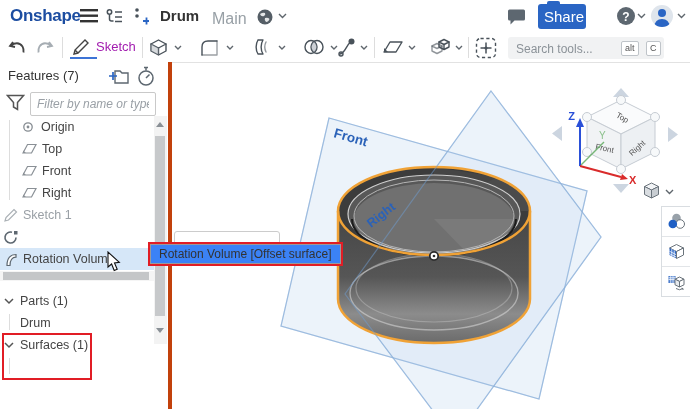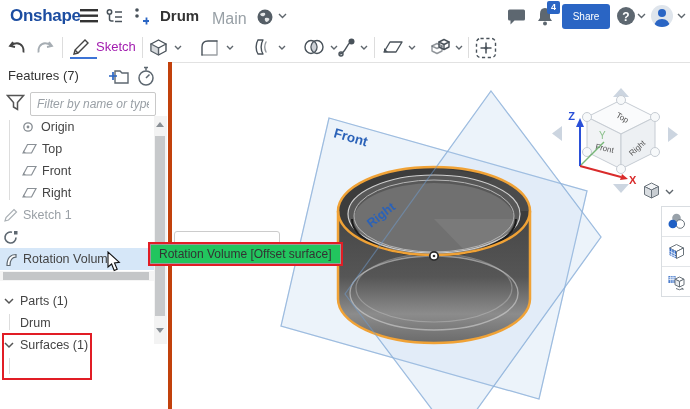--- a/index.html
+++ b/index.html
@@ -6,22 +6,22 @@
   #app{position:relative;width:690px;height:409px;background:#fff;overflow:hidden;
        font-family:"Liberation Sans", sans-serif;color:#333;}
   .abs{position:absolute;}
   
   #hdr{position:absolute;left:0;top:0;width:690px;height:33px;background:#fff;border-bottom:1px solid #e5e5e5;}
   .logo{left:10px;top:6px;font-size:17px;font-weight:bold;color:#1c4da1;letter-spacing:-.3px;}
   .doc-title{left:160px;top:7px;font-size:15px;font-weight:bold;color:#333;}
   .ws-name{left:212px;top:10px;font-size:16px;color:#98a0a6;}
   .badge{left:547px;top:1px;width:13px;height:13px;background:#2a65c4;color:#fff;font-size:9px;
          text-align:center;line-height:13px;border-radius:2px;font-weight:bold;}
-  .share{left:562px;top:4px;width:48px;height:25px;background:#2a65c4;color:#fff;border:none;border-radius:3px;
-         font-size:10px;font-family:inherit;cursor:pointer;}
+  .share{left:538px;top:4px;width:48px;height:25px;background:#2a65c4;color:#fff;border:none;border-radius:3px;
+         font-size:15px;font-family:inherit;cursor:pointer;}
   .avatar{left:651px;top:5px;width:22px;height:22px;border-radius:50%;background:#dfe5ec;overflow:hidden;}
   
   #tbar{position:absolute;left:0;top:33px;width:690px;height:29px;background:#fff;border-bottom:1px solid #e2e2e2;}
   .tsep{top:4px;width:1px;height:21px;background:#ddd;}
   .sketch-lbl{font-size:13px;color:#a21caf;}
   .sketch-underline{left:70px;top:24px;width:27px;height:2px;background:#3d74d6;}
   .searchbox{left:508px;top:4px;width:156px;height:22px;background:#f1f2f3;border-radius:3px;}
   .searchbox input{position:absolute;left:6px;top:2px;width:102px;height:17px;border:none;background:transparent;
          font-family:inherit;font-size:12px;color:#555;outline:none;}
   .searchbox input::placeholder{color:#8b9298;}
@@ -38,21 +38,21 @@
   .row svg{position:absolute;top:4px;}
   .row.sel{background:#d6e7f8;}
   .muted{color:#9aa0a6;}
   .guide{background:#ddd;width:1px;}
   .tri-up{width:0;height:0;border-left:4px solid transparent;border-right:4px solid transparent;border-bottom:5px solid #8a9096;}
   .tri-dn{width:0;height:0;border-left:4px solid transparent;border-right:4px solid transparent;border-top:5px solid #8a9096;}
   .redbox{border:2px solid #e11d25;}
   
   .tipback{left:174px;top:231px;width:104px;height:21px;background:#fff;border:1px solid #ccc;border-radius:3px;z-index:29;}
   .tipwrap{left:148px;top:242px;border:2px solid #e11d25;z-index:30;}
-  .tip{background:#22c55e;border:1px solid #9a9a9a;padding:1px 8px;font-size:12px;color:#333;white-space:nowrap;line-height:16px;}
+  .tip{background:#3b82f6;border:1px solid #9a9a9a;padding:1px 8px;font-size:12px;color:#333;white-space:nowrap;line-height:16px;}
   
   .vopt{left:641px;top:181px;width:38px;height:20px;}
   .vstack{left:661px;top:206px;width:28px;background:#fff;border:1px solid #d9dde1;z-index:5;}
   .vstack .cell{width:28px;height:29px;border-bottom:1px solid #e2e5e8;display:flex;align-items:center;justify-content:center;}
   .vstack .cell:last-child{border-bottom:none;}
   .chev{fill:none;stroke:#5f666d;stroke-width:1.4;}
   .toolic{fill:none;stroke:#49525a;stroke-width:1.4;stroke-linejoin:round;stroke-linecap:round;}
   #cursor{z-index:40;}
 </style>
 </head>
@@ -204,20 +204,25 @@
         <polyline class="chev" points="1,1 4,4 7,1"></polyline>
       </svg>
     <div class="abs tsep" style="left:468px"></div>
 
     <svg class="abs" style="left:475px;top:4px" width="22" height="22">
       <rect x="1.5" y="1.5" width="19" height="19" rx="4" fill="none" stroke="#49525a" stroke-width="1.4" stroke-dasharray="3.2,2.6"></rect>
       <path d="M11,5.5 V16.5 M5.5,11 H16.5" stroke="#49525a" stroke-width="1.5"></path>
         <circle cx="11" cy="11" r="1.6" fill="#49525a"></circle>
     </svg>
 
+    <div class="abs searchbox">
+      <input type="text" placeholder="Search tools..." style="">
+      <span class="key" style="left:113px">alt</span>
+      <span class="key" style="left:138px">C</span>
+    </div>
   </div>
 
   <div id="panel">
     <div class="abs pnl-title">Features (7)</div>
     <svg class="abs" style="left:108px;top:5px" width="21" height="18">
       <path d="M7,4 h5 l2,2 h6 v10 h-13 z" fill="none" stroke="#5d6770" stroke-width="1.4"></path>
       <path d="M1,9 h8 M5,5 v8" stroke="#2a65c4" stroke-width="1.7"></path>
     </svg>
     <svg class="abs" style="left:136px;top:4px" width="20" height="21">
       <circle cx="10" cy="12" r="7" fill="none" stroke="#5d6770" stroke-width="1.5"></circle>

